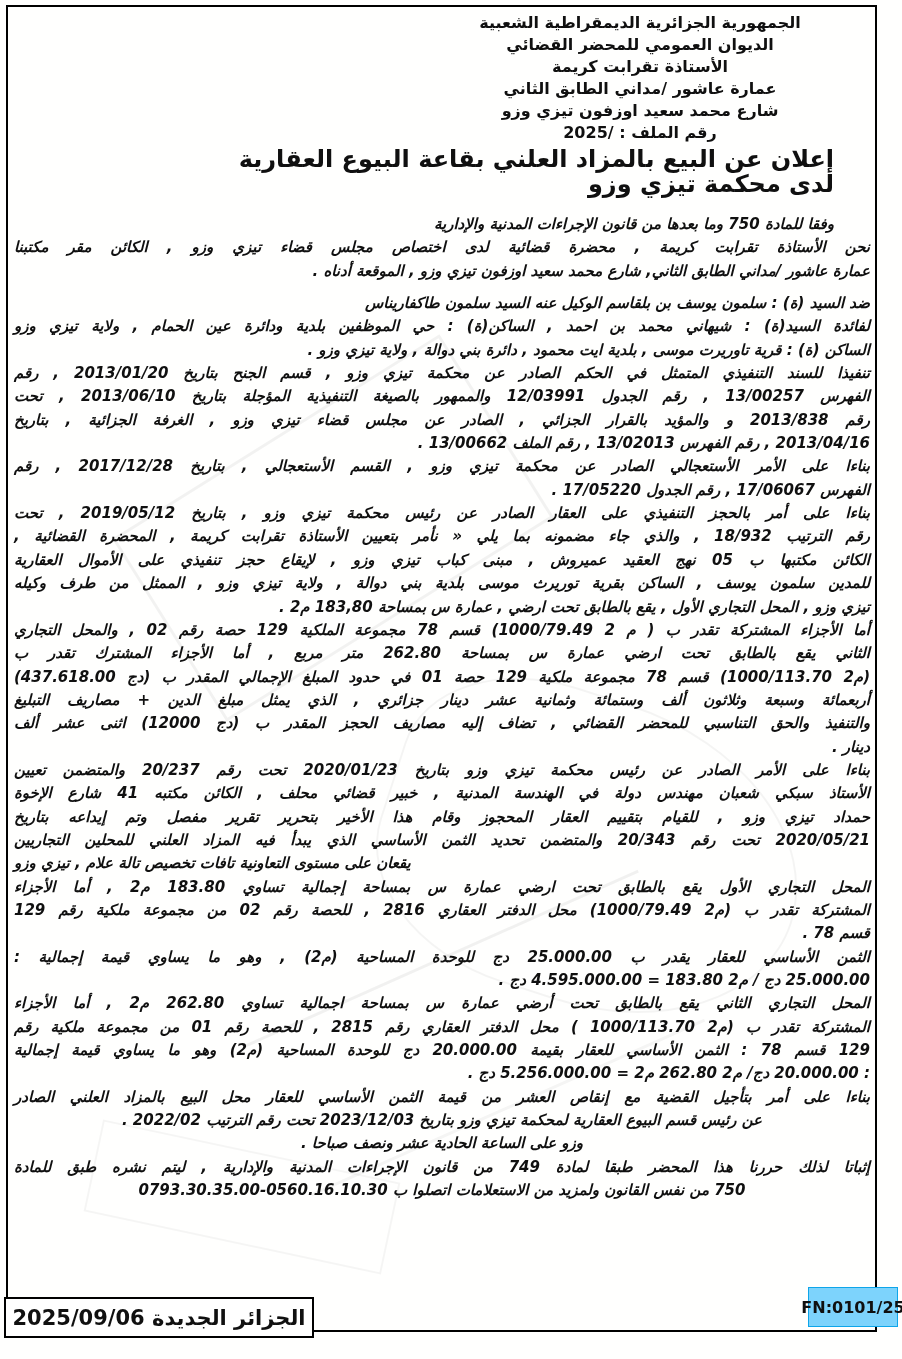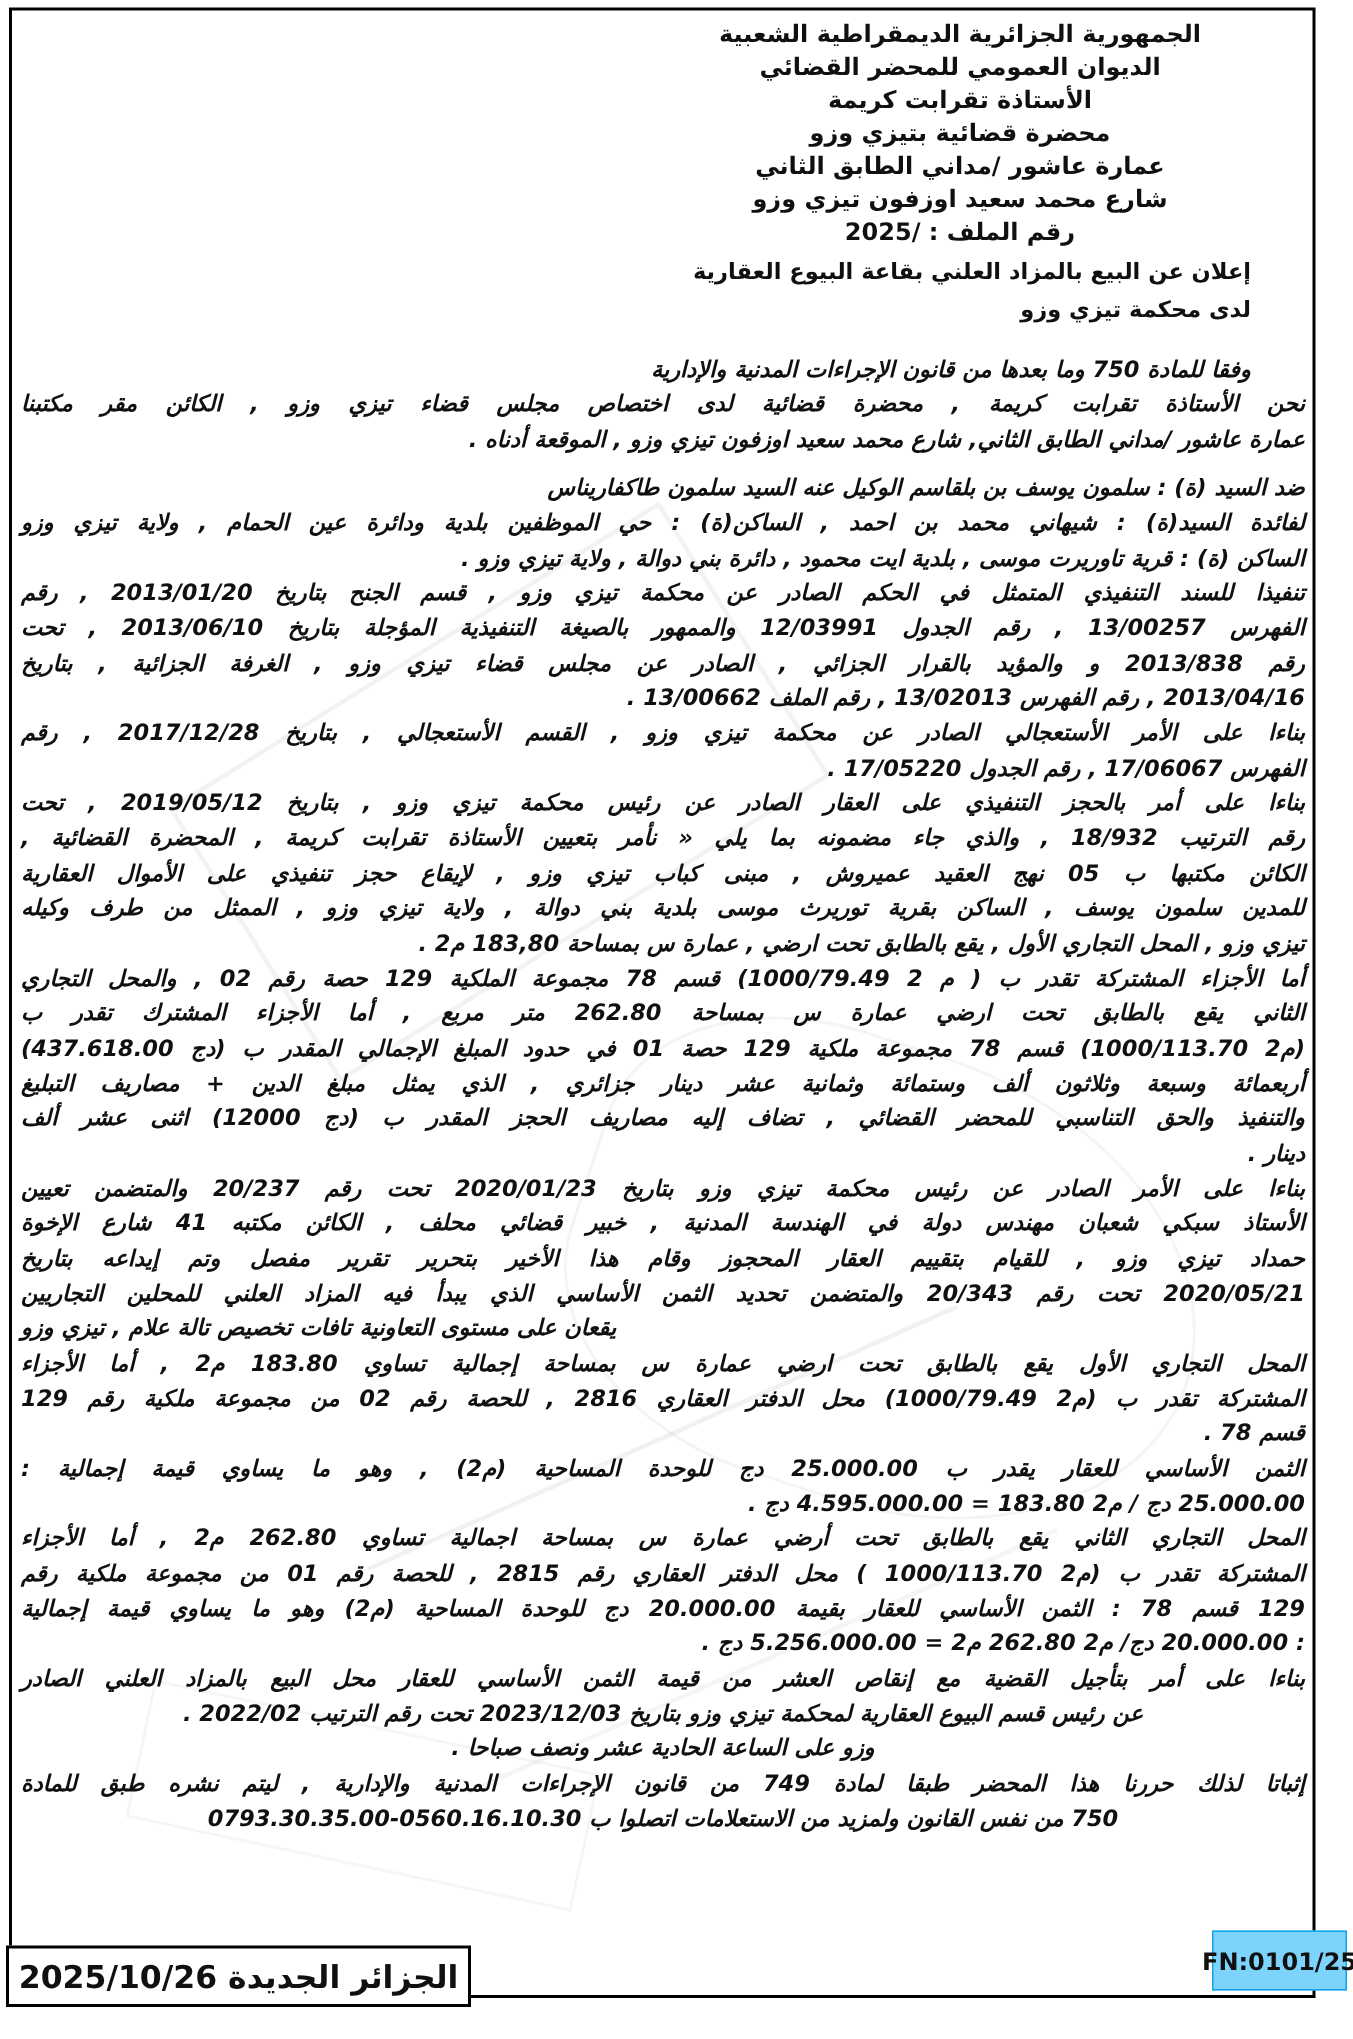--- a/index.html
+++ b/index.html
@@ -30,21 +30,21 @@
 
   .header-block{
     width:460px;margin-right:0;margin-left:auto;
     text-align:center;
     font-size:16px;line-height:22px;
   }
   .title-block{
     margin-top:3px;
     text-align:right;
     padding-left:0;
-    font-size:15px;line-height:25px;
+    font-size:24px;line-height:25px;
   }
   .title-block .line{padding-left:36px;direction:rtl;text-align:right;padding-right:36px;padding-left:0;}
 
   .body-block{margin-top:16px;font-size:15px;line-height:23.35px;font-style:italic;}
   .line{white-space:normal;}
   .al-justify{text-align:justify;text-align-last:justify;}
   .al-right{text-align:right;text-align-last:right;}
   .al-left{text-align:left;text-align-last:left;}
   .al-center{text-align:center;text-align-last:center;}
   .al-rind{text-align:right;text-align-last:right;padding-left:0;padding-right:36px;}
@@ -75,21 +75,20 @@
   <div class="wm wm1"></div>
   <div class="wm wm2"></div>
   <div class="wm wm3"></div>
   <div class="wm wm4"></div>
 
   <div class="content">
     <div class="header-block">
         <div class="line al-center">الجمهورية الجزائرية الديمقراطية الشعبية</div>
         <div class="line al-center">الديوان العمومي للمحضر القضائي</div>
         <div class="line al-center">الأستاذة تقرابت كريمة</div>
-        <div class="line al-center">محضرة قضائية بتيزي وزو</div>
         <div class="line al-center">عمارة عاشور /مداني الطابق الثاني</div>
         <div class="line al-center">شارع محمد سعيد اوزفون تيزي وزو</div>
         <div class="line al-center">رقم الملف :    /2025</div>
       </div>
 
     <div class="title-block">
         <div class="line al-right">إعلان عن البيع بالمزاد العلني بقاعة البيوع العقارية</div>
         <div class="line al-right">لدى محكمة تيزي وزو</div>
       </div>
 
@@ -133,20 +132,20 @@
         <div class="line al-right">: 20.000.00 دج/ م2‏ 262.80 م2‏ = 5.256.000.00 دج .</div>
         <div class="line al-justify">بناءا على أمر بتأجيل القضية مع إنقاص العشر من قيمة الثمن الأساسي للعقار محل البيع بالمزاد العلني الصادر</div>
         <div class="line al-center">عن رئيس قسم البيوع العقارية لمحكمة تيزي وزو بتاريخ 2023/12/03 تحت رقم الترتيب 2022/02 .</div>
         <div class="line al-center">وزو على الساعة الحادية عشر ونصف صباحا .</div>
         <div class="line al-justify">إثباتا لذلك حررنا هذا المحضر طبقا لمادة 749 من قانون الإجراءات المدنية والإدارية , ليتم نشره طبق للمادة</div>
         <div class="line al-center">750 من نفس القانون ولمزيد من الاستعلامات اتصلوا ب 0560.16.10.30-0793.30.35.00</div>
       </div>
   </div>
 
   <div class="pub-box">
-    <span>الجزائر الجديدة 2025/10/26</span>
+    <span>الجزائر الجديدة 2025/09/06</span>
   </div>
 
   <div class="ref-box">
     <span>FN:0101/25</span>
   </div>
 
 </div>
 
 </body></html>

